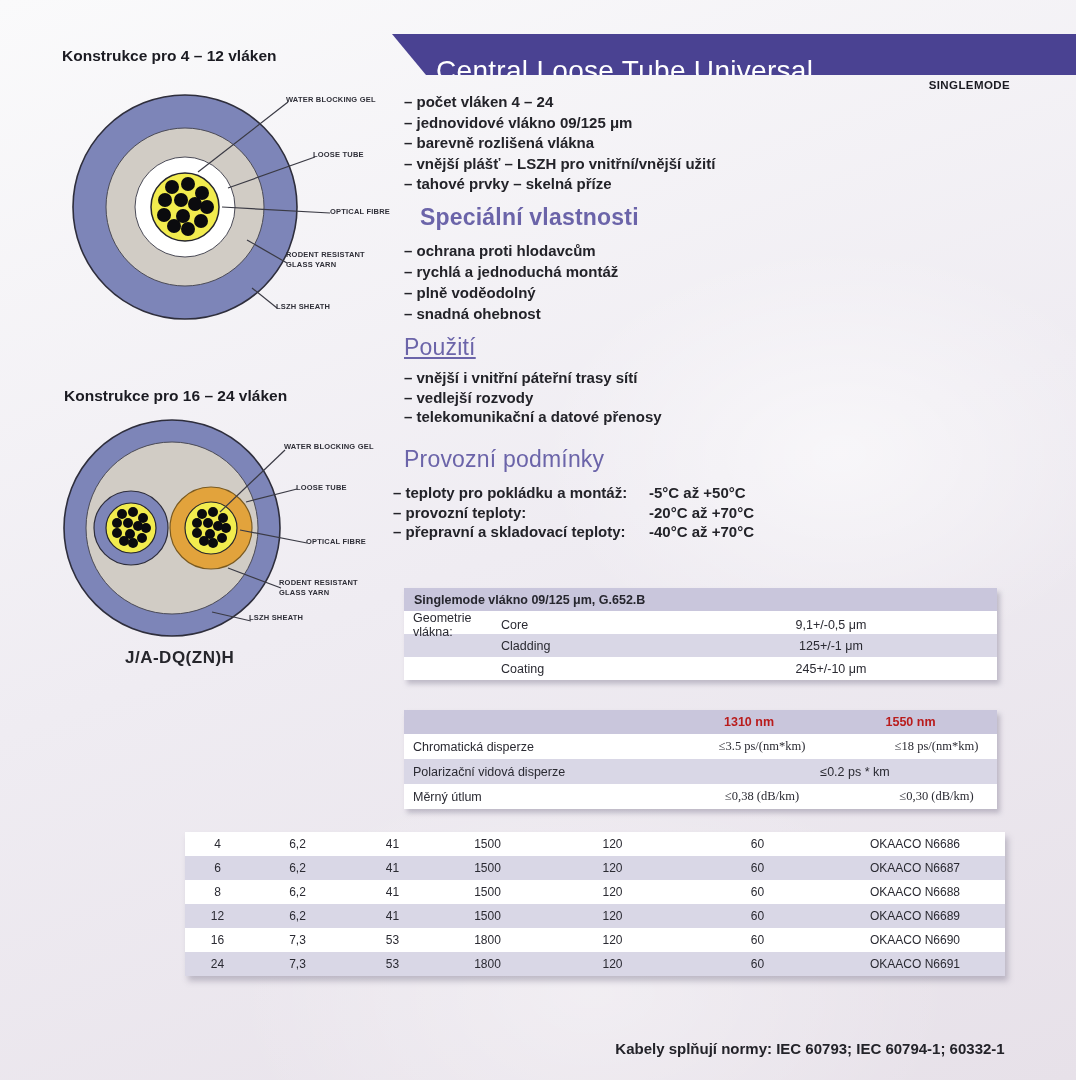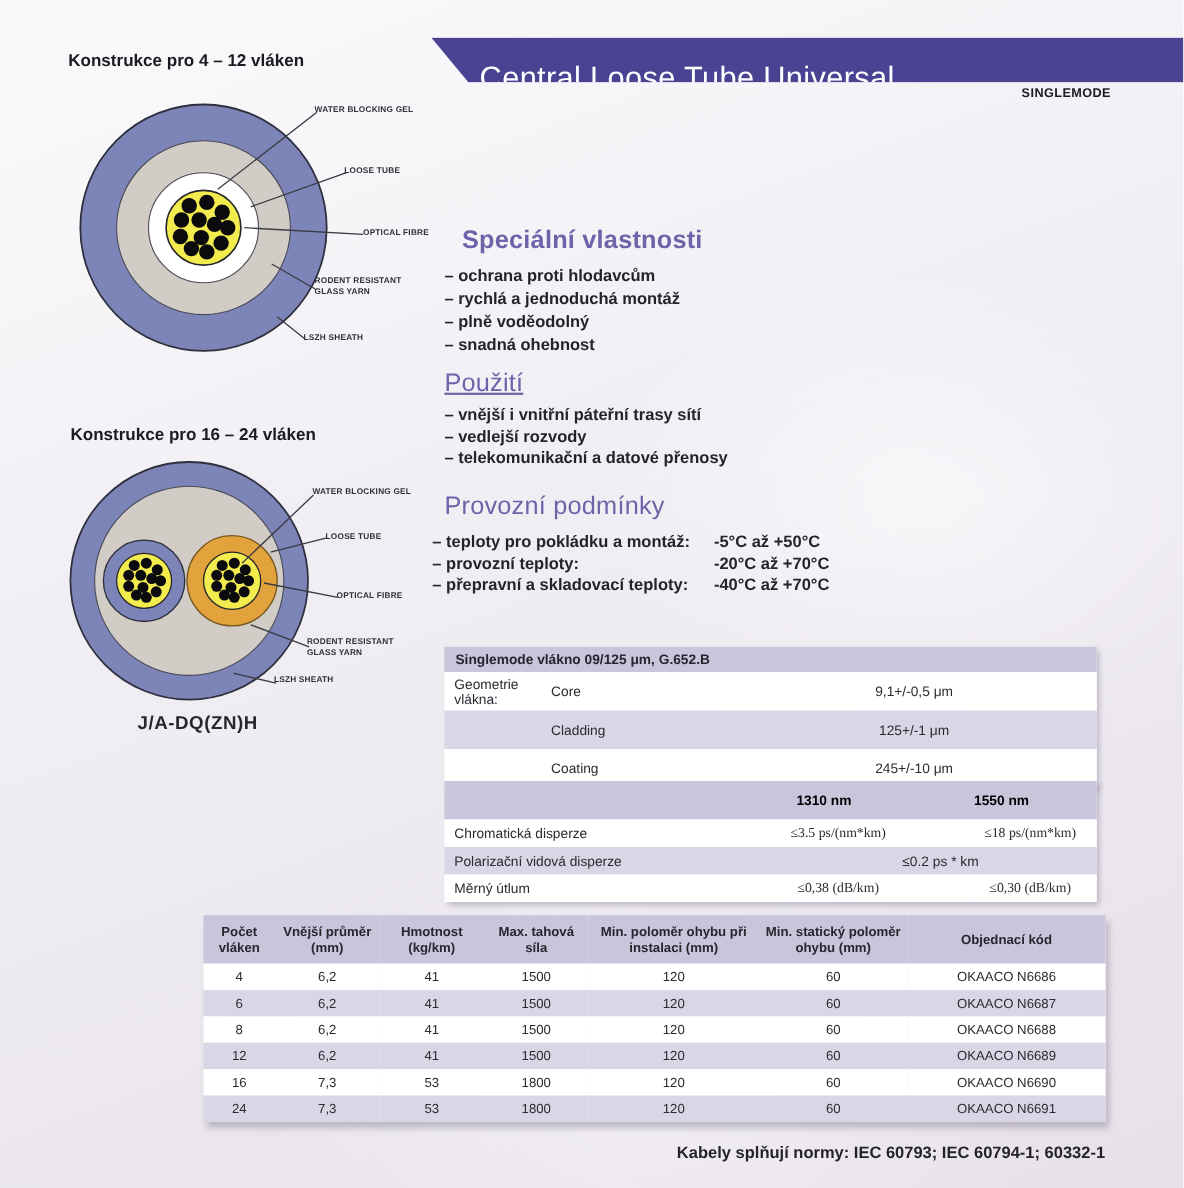--- a/index.html
+++ b/index.html
@@ -49,27 +49,27 @@
 
   .op-list{left:393px;top:483px;}
   .op-row{display:flex;line-height:19.5px;font-size:15px;font-weight:600;color:#232329;}
   .op-row .op-label{width:256px;}
 
   
   .spec-table{left:404px;top:588px;width:593px;box-shadow:3px 4px 5px rgba(100,95,120,.35);}
   .disp-table{left:404px;top:710px;width:593px;box-shadow:3px 4px 5px rgba(100,95,120,.35);}
   .bar{height:23px;background:#c9c6dc;display:flex;align-items:center;}
   .bar .bar-title{padding-left:10px;font-size:12.5px;font-weight:700;color:#26262e;}
-  .srow{height:35px;display:grid;grid-template-columns:97px 230px 200px 1fr;align-items:center;
+  .srow{height:23px;display:grid;grid-template-columns:97px 230px 200px 1fr;align-items:center;
         font-size:12.5px;color:#2a2a32;background:#ffffff;}
   .srow.alt{background:#d9d7e6;}
   .srow .v{text-align:center;}
   .srow .glabel{padding-left:9px;}
-  .dhead{height:35px;display:grid;grid-template-columns:270px 150px 173px;align-items:center;
-         background:#c9c6dc;font-size:12.5px;font-weight:700;color:#000000;}
+  .dhead{height:24px;display:grid;grid-template-columns:270px 150px 173px;align-items:center;
+         background:#c9c6dc;font-size:12.5px;font-weight:700;color:#b91c1c;}
   .dhead .v{text-align:center;}
   .drow{height:25px;display:grid;grid-template-columns:270px 150px 173px;align-items:center;
         font-size:12.5px;color:#2a2a32;background:#ffffff;gap:13px;}
   .drow.alt{background:#d9d7e6;}
   .drow .rlabel{padding-left:9px;}
   .drow .v{text-align:center;font-family:Liberation Serif, serif;}
   .drow .vspan{grid-column:2 / 4;text-align:center;}
 
   
   .mech{left:185px;top:832px;box-shadow:3px 5px 6px rgba(100,95,120,.35);}
@@ -189,20 +189,27 @@
   <div class="abs dlabel" style="left:284px;top:442px;">WATER BLOCKING GEL</div>
   <div class="abs dlabel" style="left:296px;top:483px;">LOOSE TUBE</div>
   <div class="abs dlabel" style="left:306px;top:537px;">OPTICAL FIBRE</div>
   <div class="abs dlabel" style="left:279px;top:578px;">
     <div>RODENT RESISTANT</div>
     <div>GLASS YARN</div>
   </div>
   <div class="abs dlabel" style="left:249px;top:613px;">LSZH SHEATH</div>
   <div class="abs d2-code">J/A-DQ(ZN)H</div>
 
+  <ul class="abs blist intro-list">
+    <li>– počet vláken 4 – 24</li>
+    <li>– jednovidové vlákno 09/125 μm</li>
+    <li>– barevně rozlišená vlákna</li>
+    <li>– vnější plášť – LSZH pro vnitřní/vnější užití</li>
+    <li>– tahové prvky – skelná příze</li>
+  </ul>
 
   <div class="abs sec-head head-special">Speciální vlastnosti</div>
   <ul class="abs blist special-list">
     <li>– ochrana proti hlodavcům</li>
     <li>– rychlá a jednoduchá montáž</li>
     <li>– plně voděodolný</li>
     <li>– snadná ohebnost</li>
   </ul>
 
   <div class="abs sec-head head-usage">Použití</div>
@@ -279,29 +286,20 @@
       <colgroup>
         <col style="width:65px">
           <col style="width:95px">
           <col style="width:95px">
         <col style="width:95px">
           <col style="width:155px">
           <col style="width:135px">
         <col style="width:180px">
       </colgroup>
       <tbody>
-          <tr>
-        <th>Počet vláken</th>
-        <th>Vnější průměr (mm)</th>
-        <th>Hmotnost (kg/km)</th>
-        <th>Max. tahová síla</th>
-        <th>Min. poloměr ohybu při instalaci (mm)</th>
-        <th>Min. statický poloměr ohybu (mm)</th>
-        <th>Objednací kód</th>
-      </tr>
       <tr class="w">
         <td>4</td>
         <td>6,2</td>
         <td>41</td>
         <td>1500</td>
         <td>120</td>
         <td>60</td>
         <td>OKAACO N6686</td>
       </tr>
       <tr class="a">

